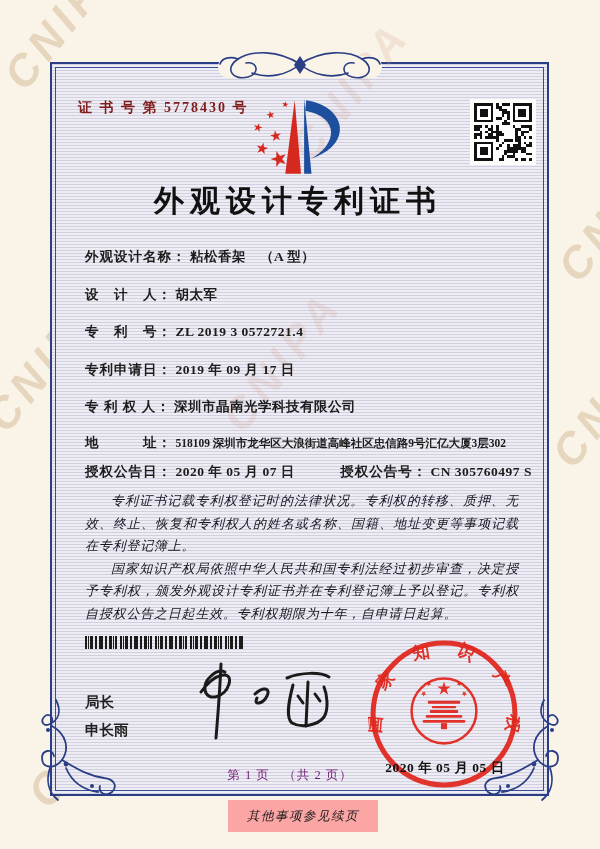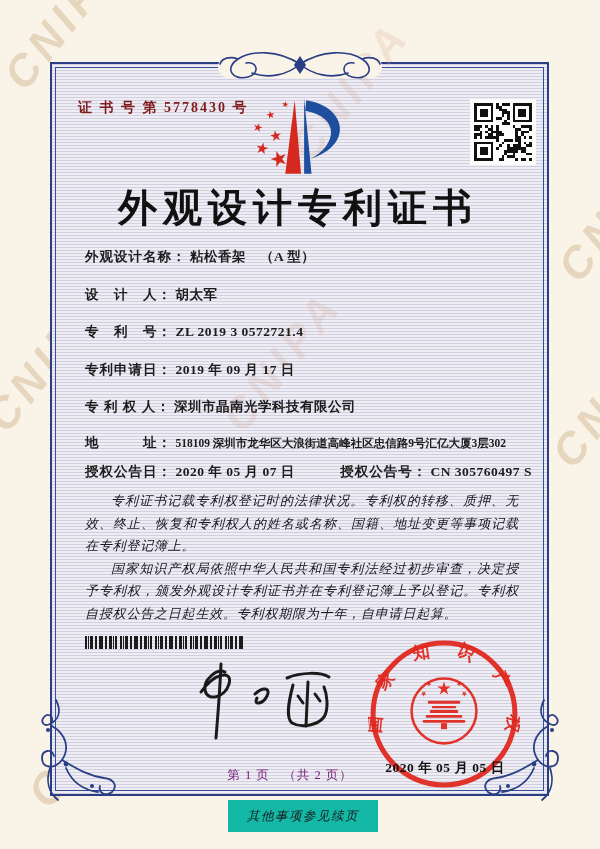--- a/index.html
+++ b/index.html
@@ -31,21 +31,21 @@
   }
   .content{ position:absolute; left:0; top:0; width:600px; height:849px; z-index:4;}
   .certno{
     position:absolute; left:78px; top:99px; font-size:14px; letter-spacing:2px;
     font-weight:600; color:#7f1d1d;
   }
   .logo{ position:absolute; left:236px; top:94px; }
   .qr{ position:absolute; left:470px; top:99px; background:#fdfdfb; padding:4px; line-height:0;}
   .title{
     position:absolute; left:0; top:181px; width:596px; text-align:center;
-    font-size:39px; font-weight:900; letter-spacing:6px; color:#111;
+    font-size:30px; font-weight:900; letter-spacing:6px; color:#111;
   }
   .fieldrow{ position:absolute; left:85px; font-size:13.5px; font-weight:700; white-space:nowrap;}
   .fieldrow .lab{ display:inline-block; letter-spacing:1px;}
   .fieldrow .val{ letter-spacing:0.5px;}
   .fieldrow .val.small{ font-size:11.5px; letter-spacing:0;}
   .grant2{ margin-left:42px;}
   .paras{
     position:absolute; left:85px; top:490px; width:434px;
     font-size:13px; line-height:22.5px; font-style:italic; letter-spacing:0.8px;
     color:#15151f; text-align:justify;
@@ -67,21 +67,21 @@
   .sealdate{
     position:absolute; left:370px; top:759px; width:150px; text-align:center;
     font-size:13.5px; font-weight:700; letter-spacing:0.5px; color:#111; z-index:6;
   }
   .pageinfo{
     position:absolute; left:60px; top:767px; width:460px; text-align:center;
     font-size:12.5px; color:#701a75; letter-spacing:1px;
   }
   .footnote{
     position:absolute; left:228px; top:800px; width:150px; height:32px;
-    background:#14b8a6; z-index:5; text-align:center; line-height:32px;
+    background:#fca5a5; z-index:5; text-align:center; line-height:32px;
     font-size:12.5px; font-style:italic; letter-spacing:1.5px; color:#1a1a1a;
   }
   .ornament{ position:absolute; z-index:4; line-height:0;}
 </style>
 </head>
 <body>
 
 <div id="page">
 
   <div class="wm" style="left:-18px; top:-6px;">CNIPA</div>
@@ -330,20 +330,24 @@
       <span class="val">CN 305760497 S</span>
     </div>
 
     <div class="paras">
       <p>专利证书记载专利权登记时的法律状况。专利权的转移、质押、无效、终止、恢复和专利权人的姓名或名称、国籍、地址变更等事项记载在专利登记簿上。</p>
       <p>国家知识产权局依照中华人民共和国专利法经过初步审查，决定授予专利权，颁发外观设计专利证书并在专利登记簿上予以登记。专利权自授权公告之日起生效。专利权期限为十年，自申请日起算。</p>
     </div>
 
     <div class="barcode"></div>
 
+    <div class="director">
+      <div>局长</div>
+      <div>申长雨</div>
+    </div>
 
     <div class="sig">
       <svg width="170" height="88" viewBox="0 0 170 88">
         <g stroke="#1a1a1a" stroke-width="3" fill="none" stroke-linecap="round" stroke-linejoin="round">
           <path d="M26,34 C40,14 58,12 54,26 C50,40 32,44 30,32 C28,22 42,10 50,14"></path>
           <path d="M46,6 C45,30 43,56 41,80"></path>
           <path d="M80,36 C88,28 96,30 92,38 C88,46 78,48 82,40"></path>
           <path d="M112,20 C126,14 146,14 154,19"></path>
           <path d="M118,27 C113,46 111,60 117,65 C126,70 142,68 149,59 C154,51 152,36 149,29"></path>
           <path d="M133,24 L131,68"></path>

